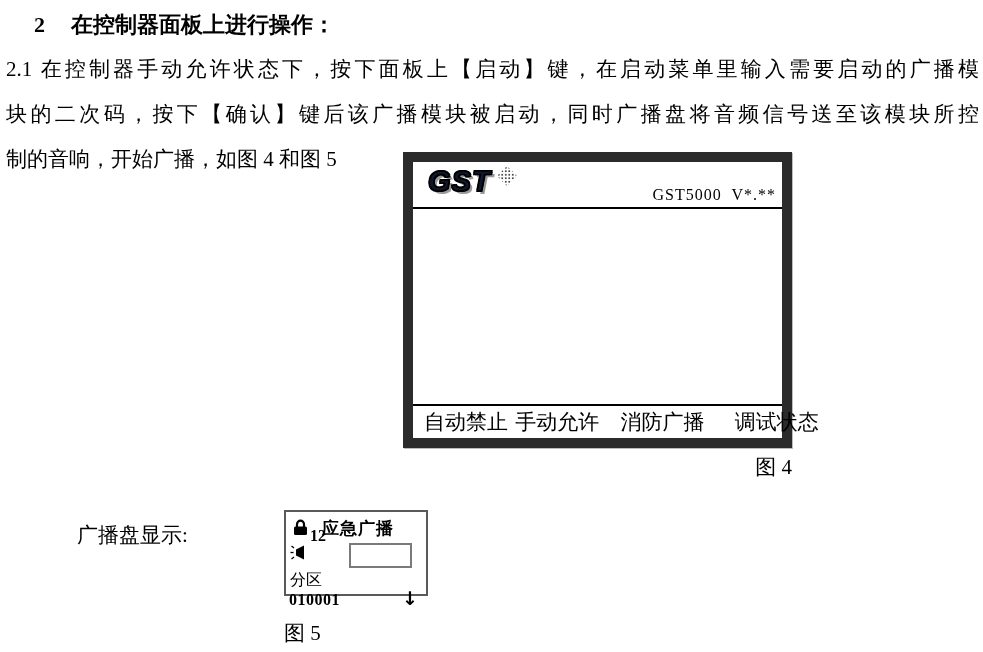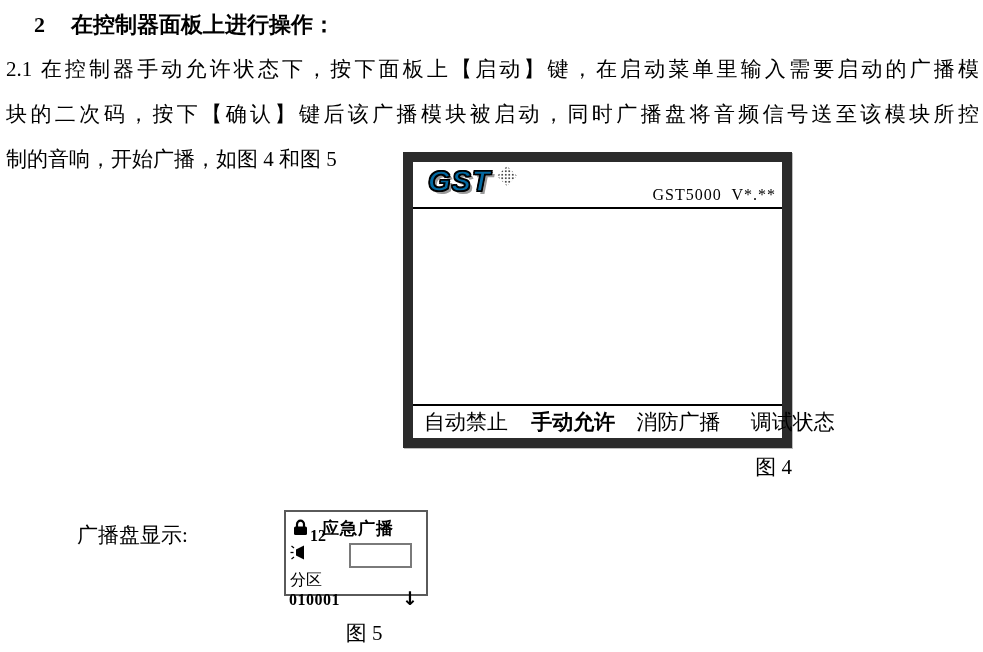--- a/index.html
+++ b/index.html
@@ -22,21 +22,21 @@
   
   .fig4-frame {
     left: 403px; top: 152px; width: 389px; height: 296px;
     background: #fff; border: 10px solid #2b2b2b;
     box-shadow: 1px 1px 0 #bdbdbd;
   }
   .fig4-screen { position: relative; width: 369px; height: 276px; background: #fff; }
   .gst-logo {
     position: absolute; left: 15px; top: 3px;
     font-family: "Liberation Sans", sans-serif; font-style: italic; font-weight: bold;
-    font-size: 29px; letter-spacing: 1px; color: #0369a1;
+    font-size: 29px; letter-spacing: 1px; color: #0f172a;
     -webkit-text-stroke: 1.3px #000;
     text-shadow: -1px -1px 0 #000, 1px -1px 0 #000, -1px 1px 0 #000, 1px 1px 0 #000, 3px 3px 0 #9a9a9a;
   }
   .diamond-icon {
     position: absolute; left: 84px; top: 4px; width: 20px; height: 20px;
     background-image: radial-gradient(circle, #4a4a4a 0.9px, transparent 1.1px);
     background-size: 3.5px 3.5px;
     clip-path: polygon(50% 0, 100% 50%, 50% 100%, 0 50%);
   }
   .version {
@@ -47,41 +47,41 @@
   .company {
     position: absolute; left: 10px; top: 50px;
     font-size: 15px; letter-spacing: 2.5px; white-space: pre;
   }
   .input-line { position: absolute; left: 9px; top: 132px; font-size: 21px; white-space: nowrap; }
   .input-line .b { font-weight: bold; }
   .input-line .code { margin-left: 2px; margin-right: 10px; }
   .input-line .unit { margin-right: 10px; }
   .rule-bottom { position: absolute; left: 0; top: 242px; width: 100%; border-top: 2px solid #000; }
   .status-bar { position: absolute; left: 11px; top: 246px; font-size: 21px; white-space: nowrap; }
-  .status-bar span:nth-of-type(2) { margin-left: 18px; font-weight: bold; }
+  .status-bar span:nth-of-type(2) { margin-left: 2px; }
   .status-bar span:nth-of-type(3) { margin-left: 16px; }
   .status-bar span:nth-of-type(4) { margin-left: 25px; }
   .fig4-caption { left: 403px; top: 453px; width: 389px; text-align: right; font-size: 21px; }
 
   
   .display-label { left: 77px; top: 521px; font-size: 21px; }
   .fig5-box {
     left: 284px; top: 510px; width: 144px; height: 86px;
     background: #fff; border: 2px solid #5a5a5a;
   }
   .fig5-inner { position: relative; width: 100%; height: 100%; }
   .lock-icon { position: absolute; left: 7px; top: 7px; }
   .fig5-title { position: absolute; left: 36px; top: 5px; font-size: 17px; font-weight: bold; letter-spacing: 1px; }
   .speaker-icon { position: absolute; left: 4px; top: 32px; }
   .channel { position: absolute; left: 24px; top: 15px; font-size: 16px; font-weight: bold; }
   .zone-box { position: absolute; left: 63px; top: 31px; width: 63px; height: 25px; border: 2px solid #7a7a7a; background: #fff; }
   .zone-label { position: absolute; left: 4px; top: 58px; font-size: 16px; }
   .zone-code { position: absolute; left: 3px; top: 79px; font-size: 16px; font-weight: bold; letter-spacing: 0.5px; }
   .down-arrow { position: absolute; left: 116px; top: 75px; font-size: 19px; font-weight: bold; font-family: "DejaVu Sans", sans-serif; }
-  .fig5-caption { left: 284px; top: 619px; width: 160px; text-align: center; font-size: 21px; }
+  .fig5-caption { left: 284px; top: 619px; width: 160px; font-size: 21px; }
 </style>
 </head>
 <body>
 
 <div class="abs heading">
   <span class="num">2</span><span>在控制器面板上进行操作：</span>
 </div>
 
 <div class="abs pline just pl1">2.1 在控制器手动允许状态下，按下面板上【启动】键，在启动菜单里输入需要启动的广播模</div>
 <div class="abs pline just pl2">块的二次码，按下【确认】键后该广播模块被启动，同时广播盘将音频信号送至该模块所控</div>

